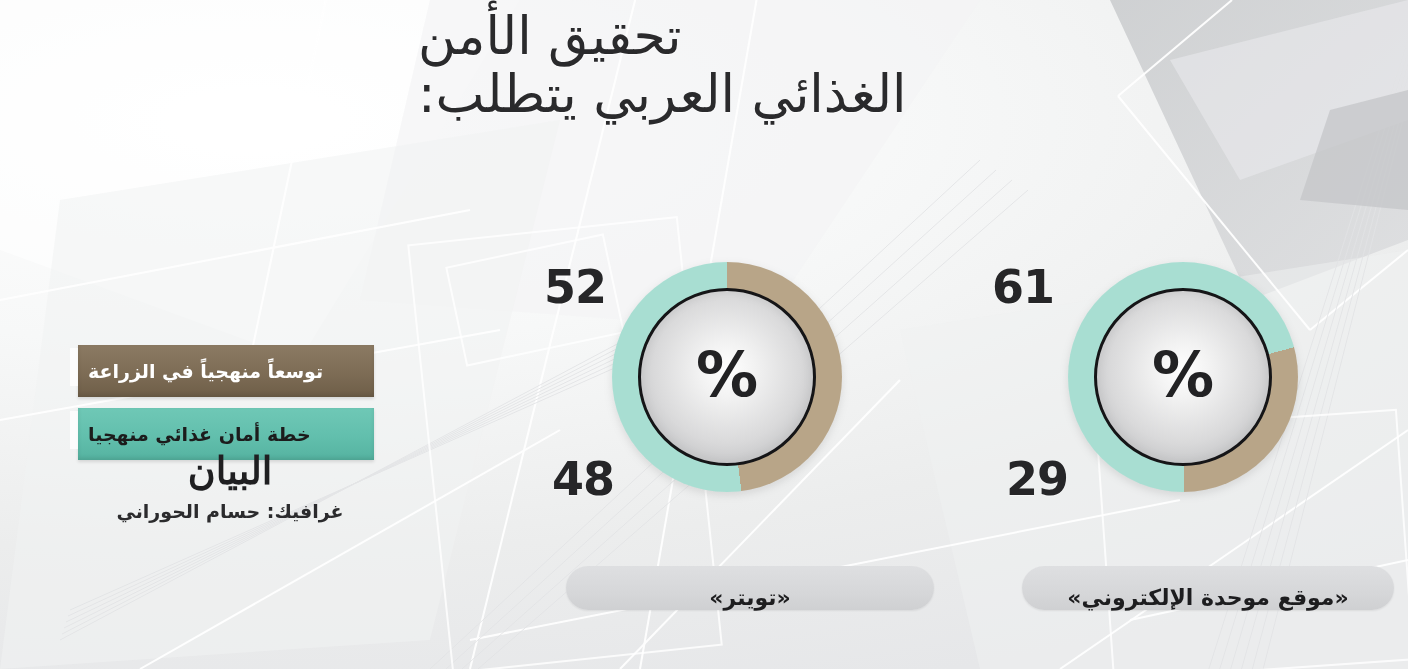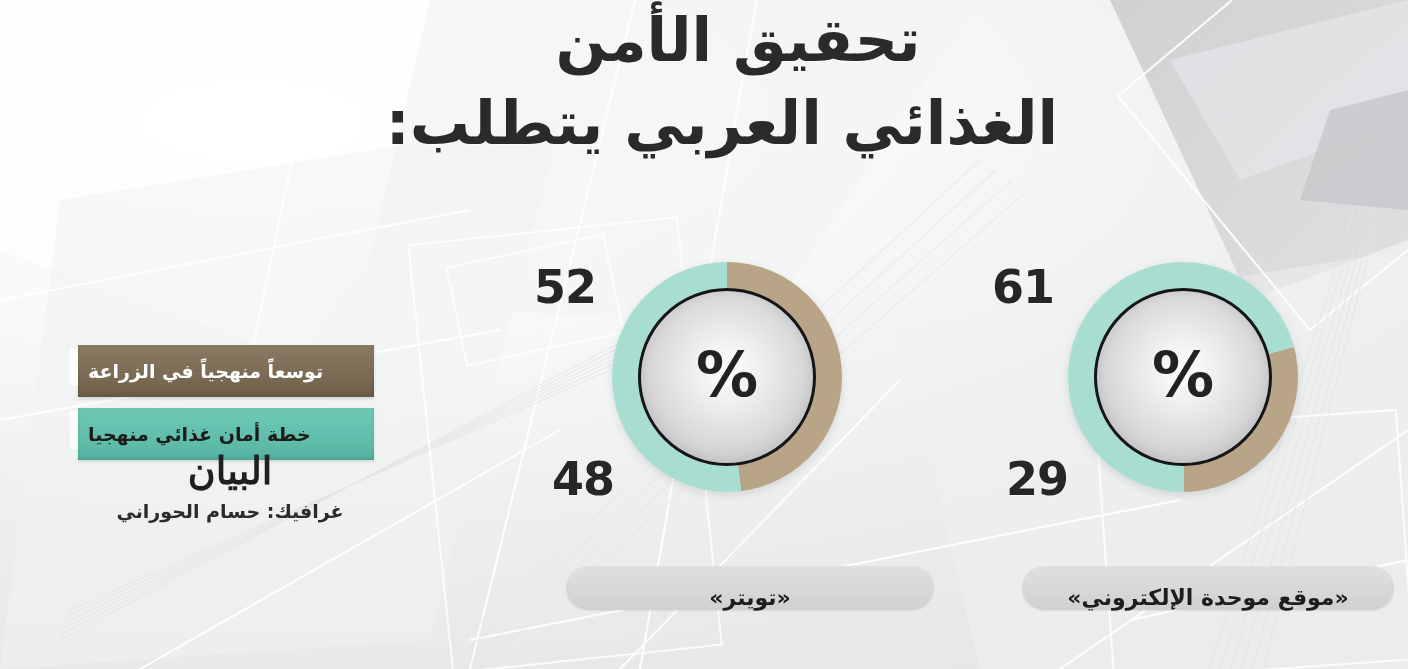--- a/index.html
+++ b/index.html
@@ -14,30 +14,30 @@
     background:
       radial-gradient(120% 90% at 18% 18%, #ffffff 0%, #f7f8f8 38%, #eceded 72%, #e6e7e9 100%);
   }
   
   .bg-layer{position:absolute;inset:0;pointer-events:none;}
   .bg-layer svg{display:block;width:1408px;height:669px;}
 
   
   .title{
     position:absolute;top:8px;right:350px;width:640px;
-    text-align:center;
+    text-align:left;
     color:#2a2a2c;
-    font-weight:bold;
-    font-size:60px;line-height:1.08;
+    font-weight:normal;
+    font-size:52px;line-height:1.08;
     letter-spacing:-0.5px;
     direction:rtl;
     text-shadow:0 1px 0 rgba(255,255,255,.6);
   }
   .title .ln{display:block;white-space:nowrap;}
-  .title .ln2{margin-top:18px;}
+  .title .ln2{margin-top:2px;}
 
   
   .legend{position:absolute;left:78px;top:345px;width:296px;}
   .legend-row{
     position:relative;height:52px;margin-bottom:11px;
     display:flex;align-items:center;justify-content:flex-end;
     padding:0 18px 0 10px;
     box-sizing:border-box;
     font-size:19px;font-weight:bold;direction:rtl;
     box-shadow:0 2px 3px rgba(0,0,0,.12), inset 0 -2px 4px rgba(0,0,0,.10);
@@ -187,21 +187,21 @@
     <div class="brand-credit">غرافيك: حسام الحوراني</div>
   </div>
 
   <div class="donut-group" style="left:612px;top:262px;">
     <div class="donut-wrap">
       <div class="ring" style="background:conic-gradient(from 0deg, #b8a588 0deg 172.8deg, #a8ded2 172.8deg 360deg);"></div>
       <div class="hub">
         <span class="pct">%</span>
       </div>
     </div>
-    <span class="val val-top" style="right:246px;top:2px;">52</span>
+    <span class="val val-top" style="right:236px;top:2px;">52</span>
     <span class="val val-bot" style="left:-60px;bottom:-10px;text-align:right;">48</span>
   </div>
 
   <div class="donut-group" style="left:1068px;top:262px;">
     <div class="donut-wrap">
       <div class="ring" style="background:conic-gradient(from 75deg, #b8a588 0deg 104.4deg, #a8ded2 104.4deg 360deg);"></div>
       <div class="hub">
         <span class="pct">%</span>
       </div>
     </div>

